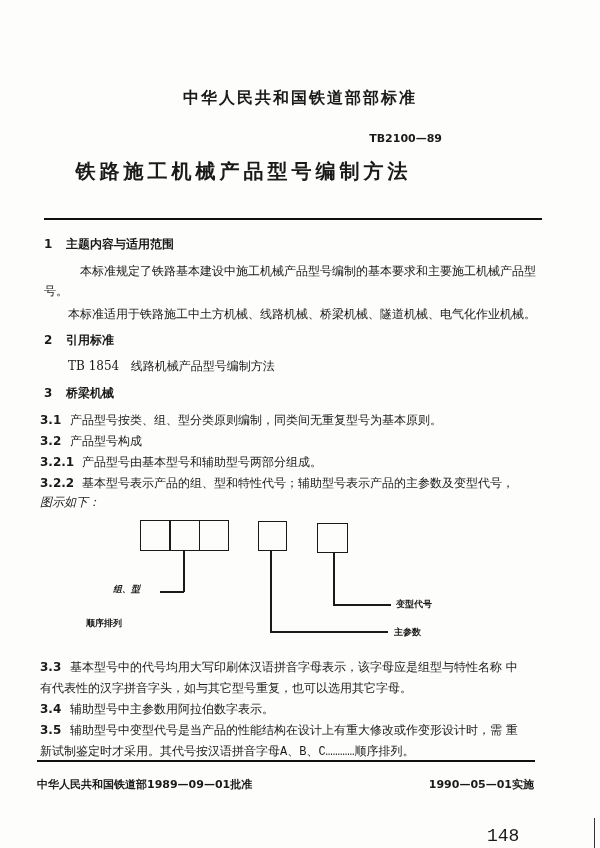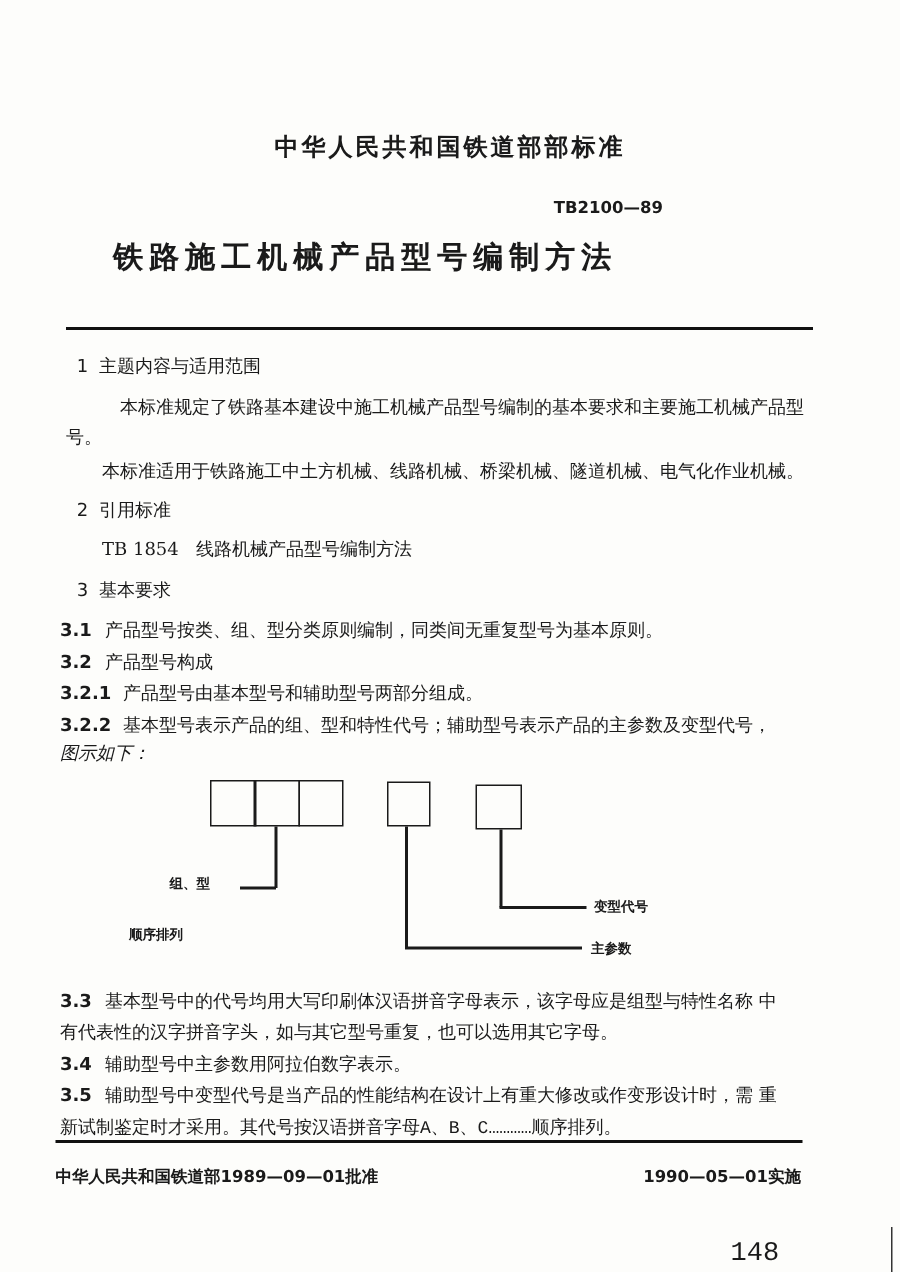--- a/index.html
+++ b/index.html
@@ -6,21 +6,21 @@
     body {
       width: 600px; height: 848px; position: relative; overflow: hidden;
       background: #fdfdfb; color: #1a1a1a;
       font-family: "DejaVu Sans", sans-serif;
     }
     .abs { position: absolute; white-space: nowrap; }
     .header-org { left: 0; width: 600px; top: 88px; text-align: center; font-size: 16px; font-weight: bold; letter-spacing: 2px; }
     .std-no { right: 158px; top: 132px; font-size: 11px; font-weight: bold; }
     .doc-title { left: 0; width: 487px; top: 158px; text-align: center; font-size: 20px; font-weight: bold; letter-spacing: 4px; }
     .rule { position: absolute; background: #111; }
-    .sec-h { font-size: 12px; font-weight: normal; text-align: center; }
+    .sec-h { font-size: 12px; font-weight: bold; }
     .sec-h .num { display: inline-block; width: 22px; }
     .para { font-size: 12px; }
     .clause { font-size: 12px; }
     .clause .num { font-weight: bold; display: inline-block; }
     .diag-label { font-size: 9px; font-weight: bold; }
     .footer-left, .footer-right { font-size: 11px; font-weight: bold; top: 777px; }
     .page-num { font-size: 18px; font-family: Liberation Mono, monospace; }
     .box { position: absolute; border: 1.5px solid #1a1a1a; box-sizing: border-box; }
     .ln { position: absolute; background: #1a1a1a; }
   </style>
@@ -40,21 +40,21 @@
 <div class="abs para" style="left:68px; top:306px;">本标准适用于铁路施工中土方机械、线路机械、桥梁机械、隧道机械、电气化作业机械。</div>
 
 <div class="abs sec-h" style="left:44px; top:332px;">
   <span class="num">2</span><span>引用标准</span>
 </div>
 <div class="abs para" style="left:68px; top:358px;">
   <span style="font-family:'DejaVu Serif', serif;">TB 1854</span>&nbsp;&nbsp;&nbsp;<span>线路机械产品型号编制方法</span>
 </div>
 
 <div class="abs sec-h" style="left:44px; top:385px;">
-  <span class="num">3</span><span>基本要求</span>
+  <span class="num">3</span><span>桥梁机械</span>
 </div>
 
 <div class="abs clause" style="left:40px; top:412px;">
   <span class="num" style="width:30px;">3.1</span><span>产品型号按类、组、型分类原则编制，同类间无重复型号为基本原则。</span>
 </div>
 <div class="abs clause" style="left:40px; top:433px;">
   <span class="num" style="width:30px;">3.2</span><span>产品型号构成</span>
 </div>
 <div class="abs clause" style="left:40px; top:454px;">
   <span class="num" style="width:42px;">3.2.1</span><span>产品型号由基本型号和辅助型号两部分组成。</span>
@@ -66,21 +66,21 @@
 
 <div>
   <div class="box" style="left:140px; top:520px; width:31px; height:31px;"></div>
   <div class="box" style="left:169px; top:520px; width:31px; height:31px;"></div>
   <div class="box" style="left:199px; top:520px; width:30px; height:31px;"></div>
   <div class="box" style="left:258px; top:521px; width:29px; height:30px;"></div>
   <div class="box" style="left:317px; top:523px; width:31px; height:30px;"></div>
 
   <div class="ln" style="left:183px; top:551px; width:1.5px; height:41px;"></div>
   <div class="ln" style="left:160px; top:591px; width:24px; height:1.5px;"></div>
-  <div class="abs diag-label" style="left:113px; top:583px;">组、型</div>
+  <div class="abs diag-label" style="left:113px; top:583px;font-style:italic;">组、型</div>
   <div class="abs diag-label" style="left:86px; top:617px;">顺序排列</div>
 
   <div class="ln" style="left:270px; top:551px; width:1.5px; height:81px;"></div>
   <div class="ln" style="left:270px; top:631px; width:118px; height:1.5px;"></div>
   <div class="abs diag-label" style="left:394px; top:626px;">主参数</div>
 
   <div class="ln" style="left:333px; top:553px; width:1.5px; height:52px;"></div>
   <div class="ln" style="left:333px; top:604px; width:58px; height:1.5px;"></div>
   <div class="abs diag-label" style="left:396px; top:598px;">变型代号</div>
 </div>

